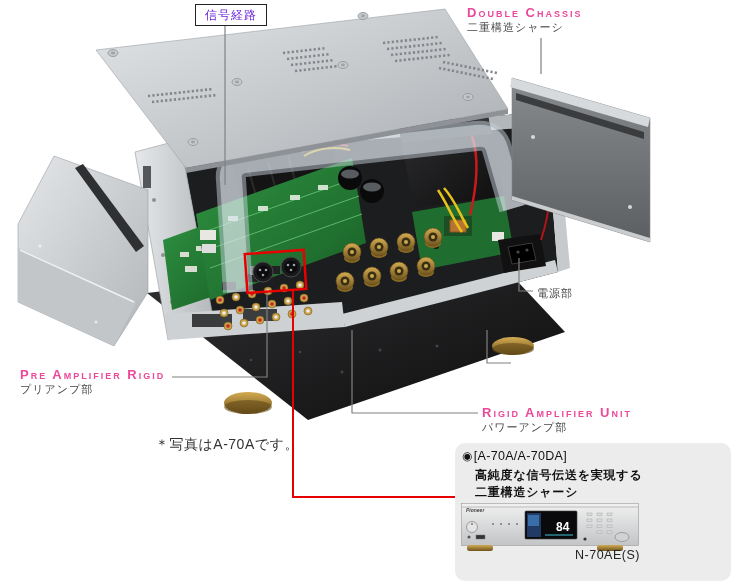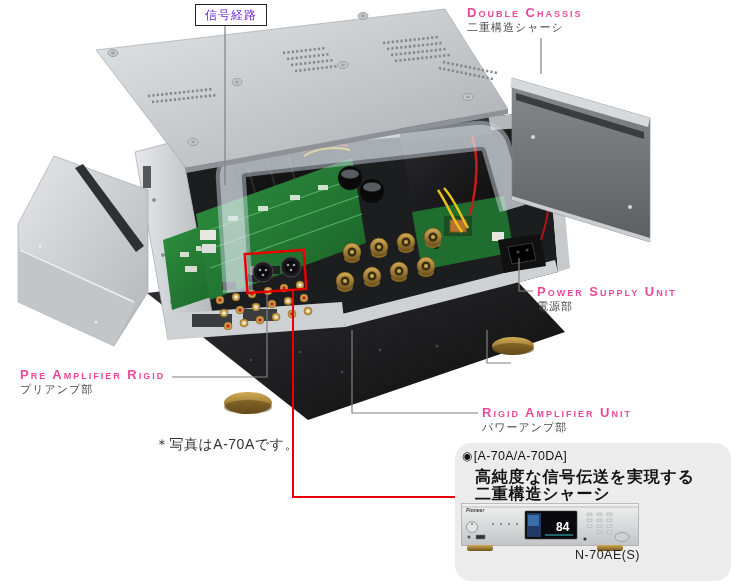--- a/index.html
+++ b/index.html
@@ -11,27 +11,27 @@
   .label-en{font-weight:700;font-size:13px;font-variant:small-caps;
             letter-spacing:2px;color:#ec4899;white-space:nowrap;line-height:13px;}
   .label-jp{font-size:11px;color:#474747;letter-spacing:1px;white-space:nowrap;
             line-height:13px;margin-top:2px;}
   .tagbox{left:195px;top:4px;width:70px;height:20px;border:1px solid #222;
           background:#fff;text-align:center;line-height:20px;font-size:12px;
           letter-spacing:1px;color:#6d28d9;}
   .note{left:155px;top:436px;font-size:14px;color:#333;letter-spacing:.5px;}
   
   .callout{left:455px;top:443px;width:276px;height:138px;background:#ececec;
-           border-radius:16px;}
+           border-radius:10px;}
   .callout-line1{left:7px;top:6px;font-size:12.5px;color:#111;font-weight:500;
                  letter-spacing:.3px;white-space:nowrap;}
   .callout-line1 .bullet{font-size:12px;margin-right:1px;}
   .callout-desc1{left:20px;top:24px;}
   .callout-desc2{left:20px;top:41px;}
-  .callout-desc{font-size:16px;font-weight:700;color:#111;letter-spacing:.8px;
+  .callout-desc{font-size:12px;font-weight:700;color:#111;letter-spacing:.8px;
                 white-space:nowrap;}
   .product-model{left:120px;top:105px;font-size:12.5px;color:#222;letter-spacing:.5px;}
 </style>
 </head>
 <body>
 
 <div id="stage">
 
   <svg class="abs" style="left:0;top:0" width="734" height="584" viewBox="0 0 734 584">
     <defs>
@@ -410,21 +410,20 @@
   </svg>
 
   <div class="abs tagbox">信号経路</div>
 
   <div class="abs" style="left:467px;top:6px">
     <div class="label-en">Double Chassis</div>
     <div class="label-jp">二重構造シャーシ</div>
   </div>
 
   <div class="abs" style="left:537px;top:285px">
-    <div class="label-en">Power Supply Unit</div>
     <div class="label-jp">電源部</div>
   </div>
 
 
   <div class="abs" style="left:20px;top:368px;width:150px">
     <div class="label-en">Pre Amplifier Rigid</div>
     <div class="label-jp" style="text-align:left">プリアンプ部</div>
   </div>
 
   <div class="abs" style="left:482px;top:406px">

